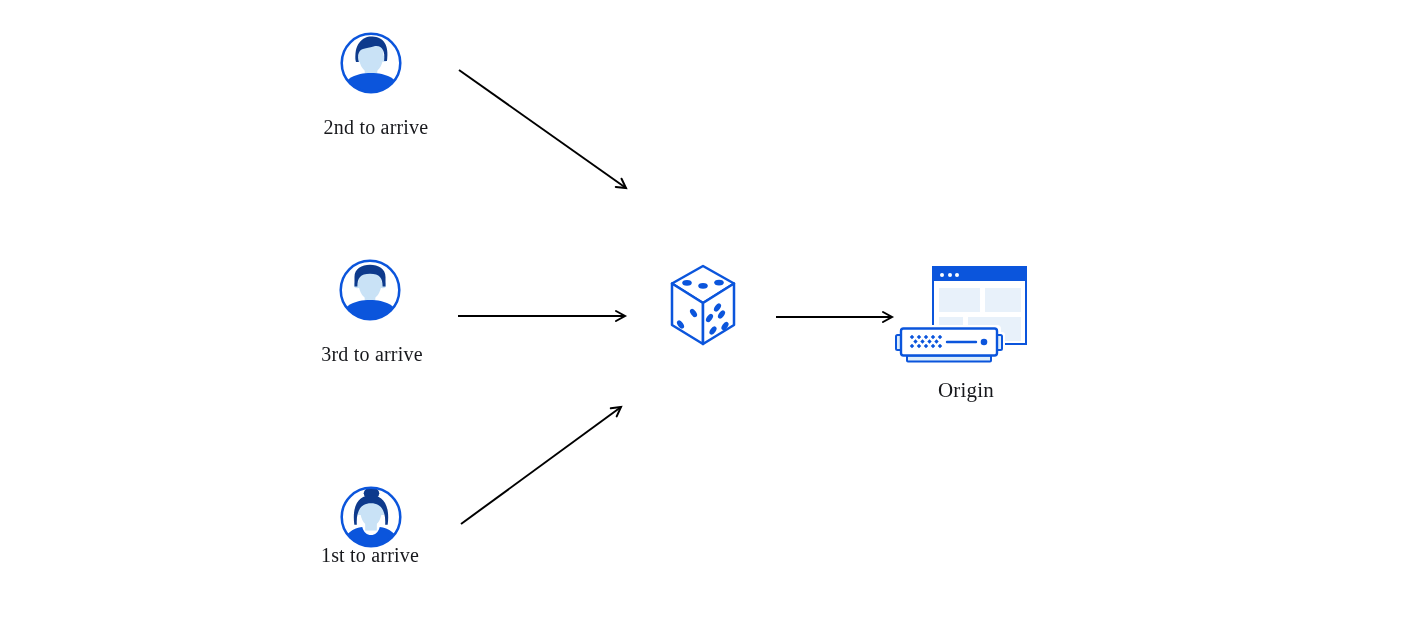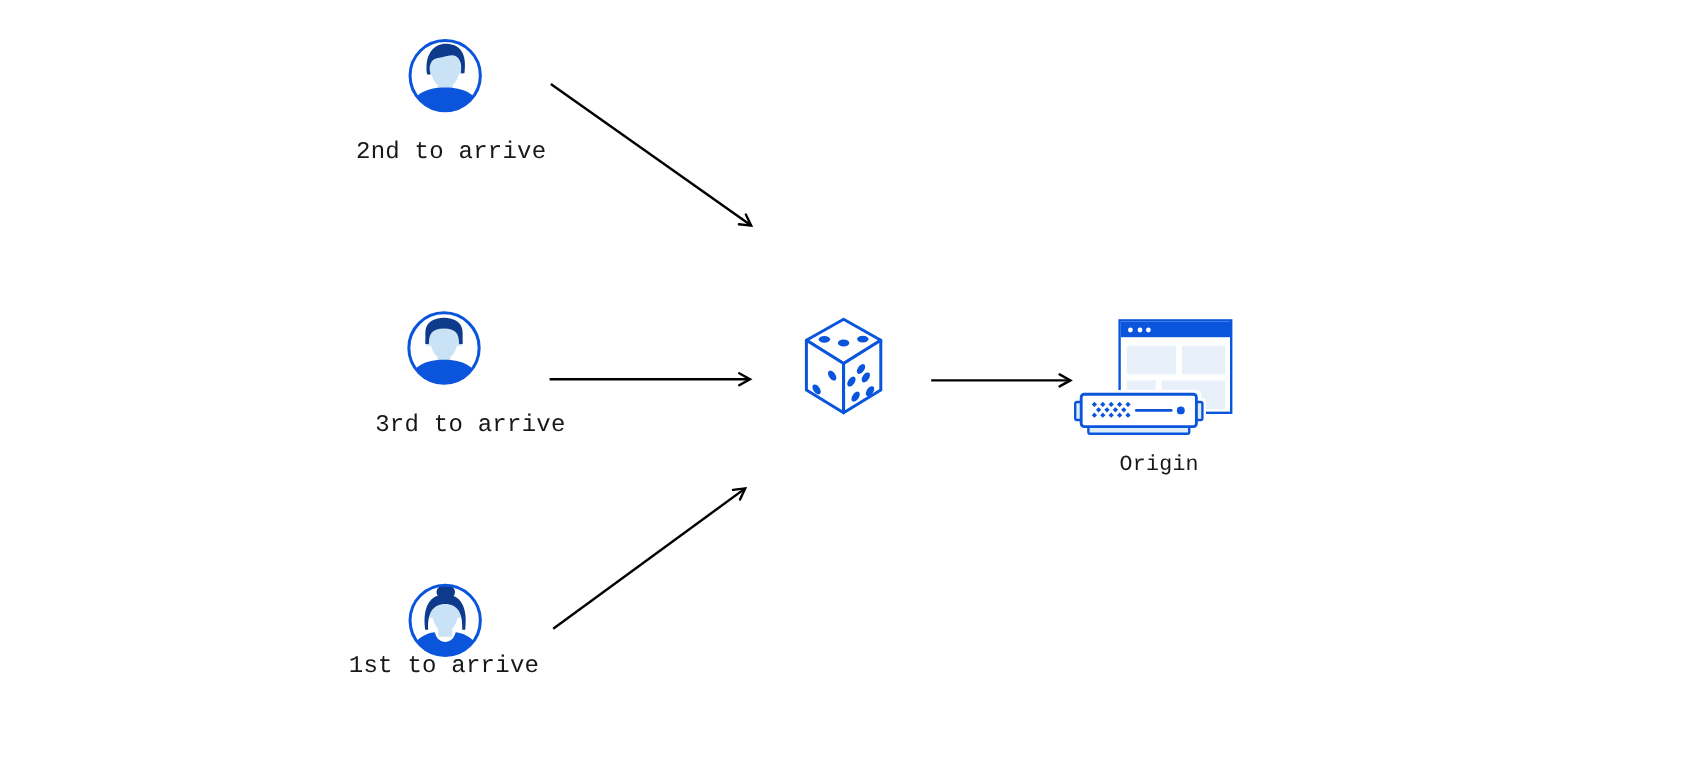--- a/index.html
+++ b/index.html
@@ -1,26 +1,26 @@
 <!DOCTYPE html>
 <html style="--primary-blue: #0B55DC; --navy-blue: #0E3A8C; --face-blue: #C9E2F6; --panel-blue: #E8F1FA; --pale-blue: #DCEDFB; --arrow-black: #000000; --text-black: #17181C; --background: #FFFFFF;"><head>
 <meta charset="utf-8">
 <style>
   html,body{margin:0;padding:0;background:#fff;}
   .canvas{
     position:relative;width:1405px;height:633px;overflow:hidden;background:var(--background,#fff);
-    font-family:Liberation Mono, monospace;
+    font-family:Liberation Serif, serif;
     border-radius:18px;
   }
   .abs{position:absolute;}
   .label{
     position:absolute;transform:translateX(-50%);
     font-size:20px;color:var(--text-black,#17181c);white-space:nowrap;letter-spacing:.2px;
   }
-  .origin-label{font-size:18px;}
+  .origin-label{font-size:21px;}
   
   .arrows{position:absolute;left:0;top:0;z-index:0;}
   .arrow-line{stroke:var(--arrow-black,#000);stroke-width:2;fill:none;}
   .arrow-head{stroke:var(--arrow-black,#000);fill:none;stroke-width:2;stroke-linecap:round;}
   
   .st-blue{stroke:var(--primary-blue,#0b55dc);}
   .f-blue{fill:var(--primary-blue,#0b55dc);}
   .f-navy{fill:var(--navy-blue,#0e3a8c);}
   .f-face{fill:var(--face-blue,#c9e2f6);}
   .f-pale{fill:var(--pale-blue,#dcedfb);}
@@ -94,21 +94,21 @@
         <circle cx="19.8" cy="27.8" r="3.4" class="f-face"></circle>
         <circle cx="46.2" cy="27.8" r="3.4" class="f-face"></circle>
         <rect x="27.5" y="31" width="11" height="15" class="f-face"></rect>
         <path class="f-face" d="M33,10.5 C41.5,10.5 45.6,16.8 45,26 C44.3,36 39.3,42.6 33,42.6 C26.7,42.6 21.7,36 21,26 C20.4,16.8 24.5,10.5 33,10.5 Z"></path>
         <path class="f-navy" d="M17,29.5 L17,19.5 C17,11 24.5,7 33,7 C41.5,7 49,11 49,19.5 L49,29.5 L46,29.5 C46,20.5 43,16.2 33,16.2 C23,16.2 20,20.5 20,29.5 Z"></path>
         <path class="f-blue" d="M1.5,66 C3.5,49.5 16,43.2 33,43.2 C50,43.2 62.5,49.5 64.5,66 Z"></path>
       </g>
       <circle cx="33" cy="33" r="30.2" class="no-fill st-blue" stroke-width="2.6"></circle>
     </svg>
   </div>
-  <div class="label" style="left:392px;top:343px">3rd to arrive</div>
+  <div class="label" style="left:372px;top:343px">3rd to arrive</div>
 
   <div class="abs node" style="left:339px;top:485px">
     <svg width="64" height="64" viewBox="0 0 66 66">
       <defs>
           <clipPath id="cc">
             <circle cx="33" cy="33" r="30.2"></circle>
           </clipPath>
         </defs>
       <circle cx="33" cy="33" r="30.2" fill="#fff"></circle>
       <g clip-path="url(#cc)">

